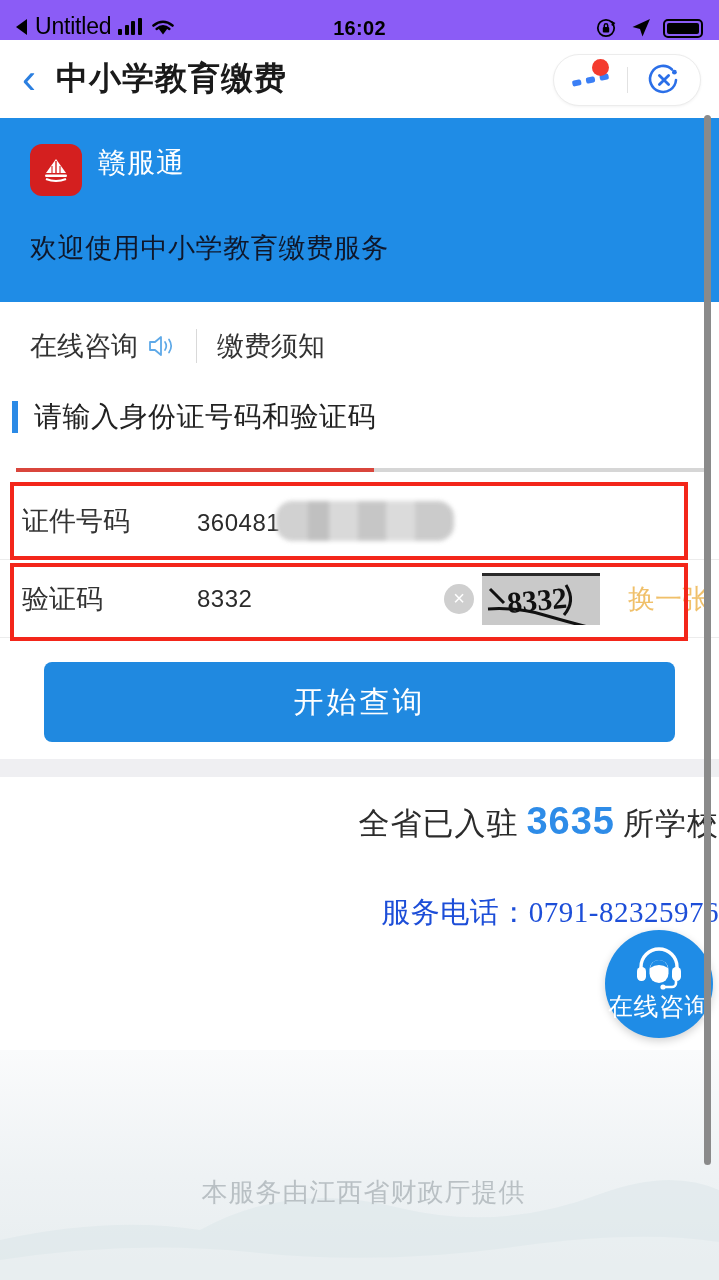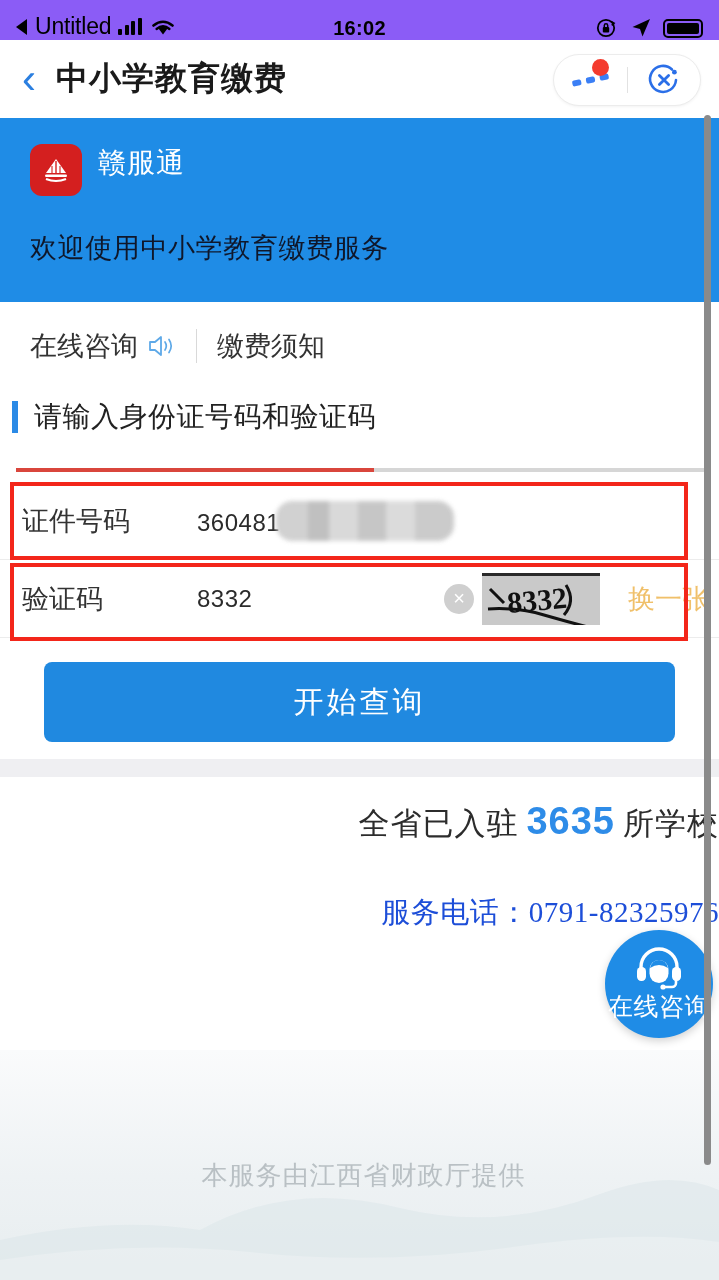--- a/index.html
+++ b/index.html
@@ -137,21 +137,21 @@
   .consult { position: absolute; right: 6px; top: 930px; width: 108px; height: 108px;
              border-radius: 50%; background: #1f8ce6; display: flex; flex-direction: column;
              align-items: center; justify-content: center; gap: 2px;
              box-shadow: 0 3px 9px rgba(0,0,0,0.18); }
   .consult-label { font-size: 25px; color: #ffffff; letter-spacing: 0.5px; margin-top: -4px; }
 
   
   .footer-area { position: absolute; top: 1050px; left: 0; width: 719px; height: 230px;
                  background: linear-gradient(180deg,#fafbfc 0%, #eef2f4 55%, #e7edef 100%);
                  overflow: hidden; }
-  .footer-text { position: absolute; top: 108px; width: 100%; text-align: center;
+  .footer-text { position: absolute; top: 125px; width: 100%; text-align: center;
                  font-size: 26px; color: #b9c0c4; letter-spacing: 1px; z-index: 2; padding-left: 8px; }
   .mountain { position: absolute; bottom: 0; left: 0; width: 719px; height: 160px;
               opacity: 0.55; }
 
   
   .anno { position: absolute; border: 4px solid #f3261a; pointer-events: none; }
   #anno-id { left: 10px; top: 482px; width: 678px; height: 78px; }
   #anno-captcha { left: 10px; top: 563px; width: 678px; height: 78px; }
 
   

